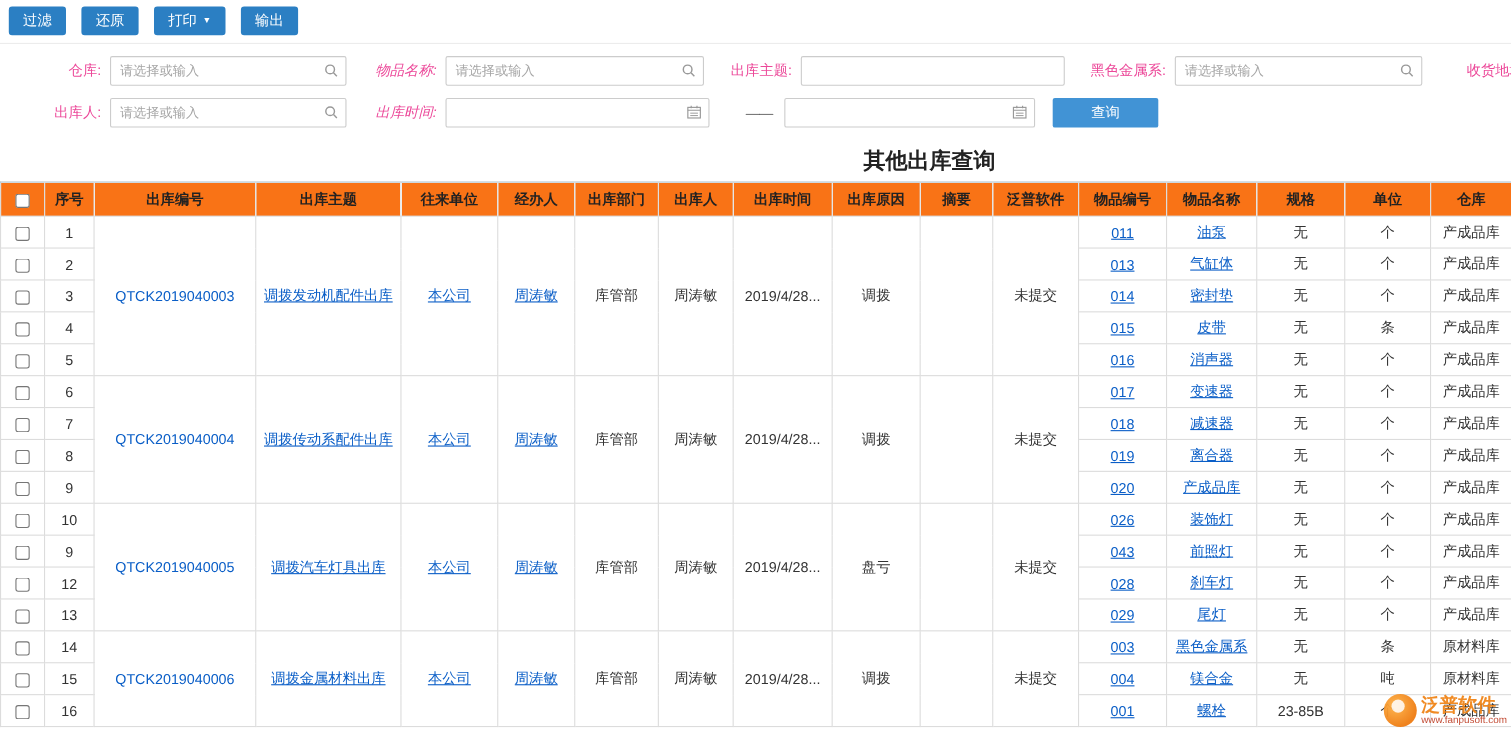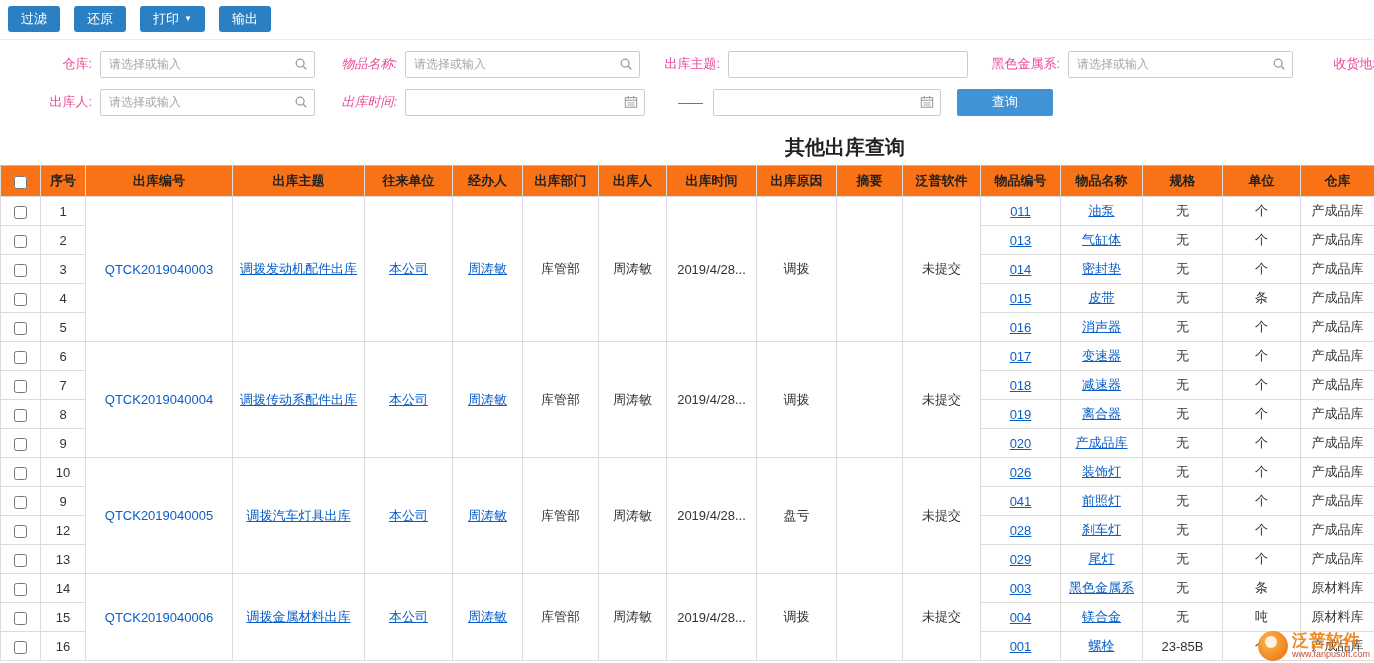--- a/index.html
+++ b/index.html
@@ -324,21 +324,21 @@
         <td rowspan="4">未提交</td>
         <td><span class="link">026</span></td>
         <td><span class="link">装饰灯</span></td>
         <td>无</td>
         <td>个</td>
         <td>产成品库</td>
       </tr>
       <tr>
         <td><input type="checkbox" style=""></td>
         <td>9</td>
-        <td><span class="link">041</span></td>
+        <td><span class="link">043</span></td>
         <td><span class="link">前照灯</span></td>
         <td>无</td>
         <td>个</td>
         <td>产成品库</td>
       </tr>
       <tr>
         <td><input type="checkbox" style=""></td>
         <td>12</td>
         <td><span class="link">028</span></td>
         <td><span class="link">刹车灯</span></td>

